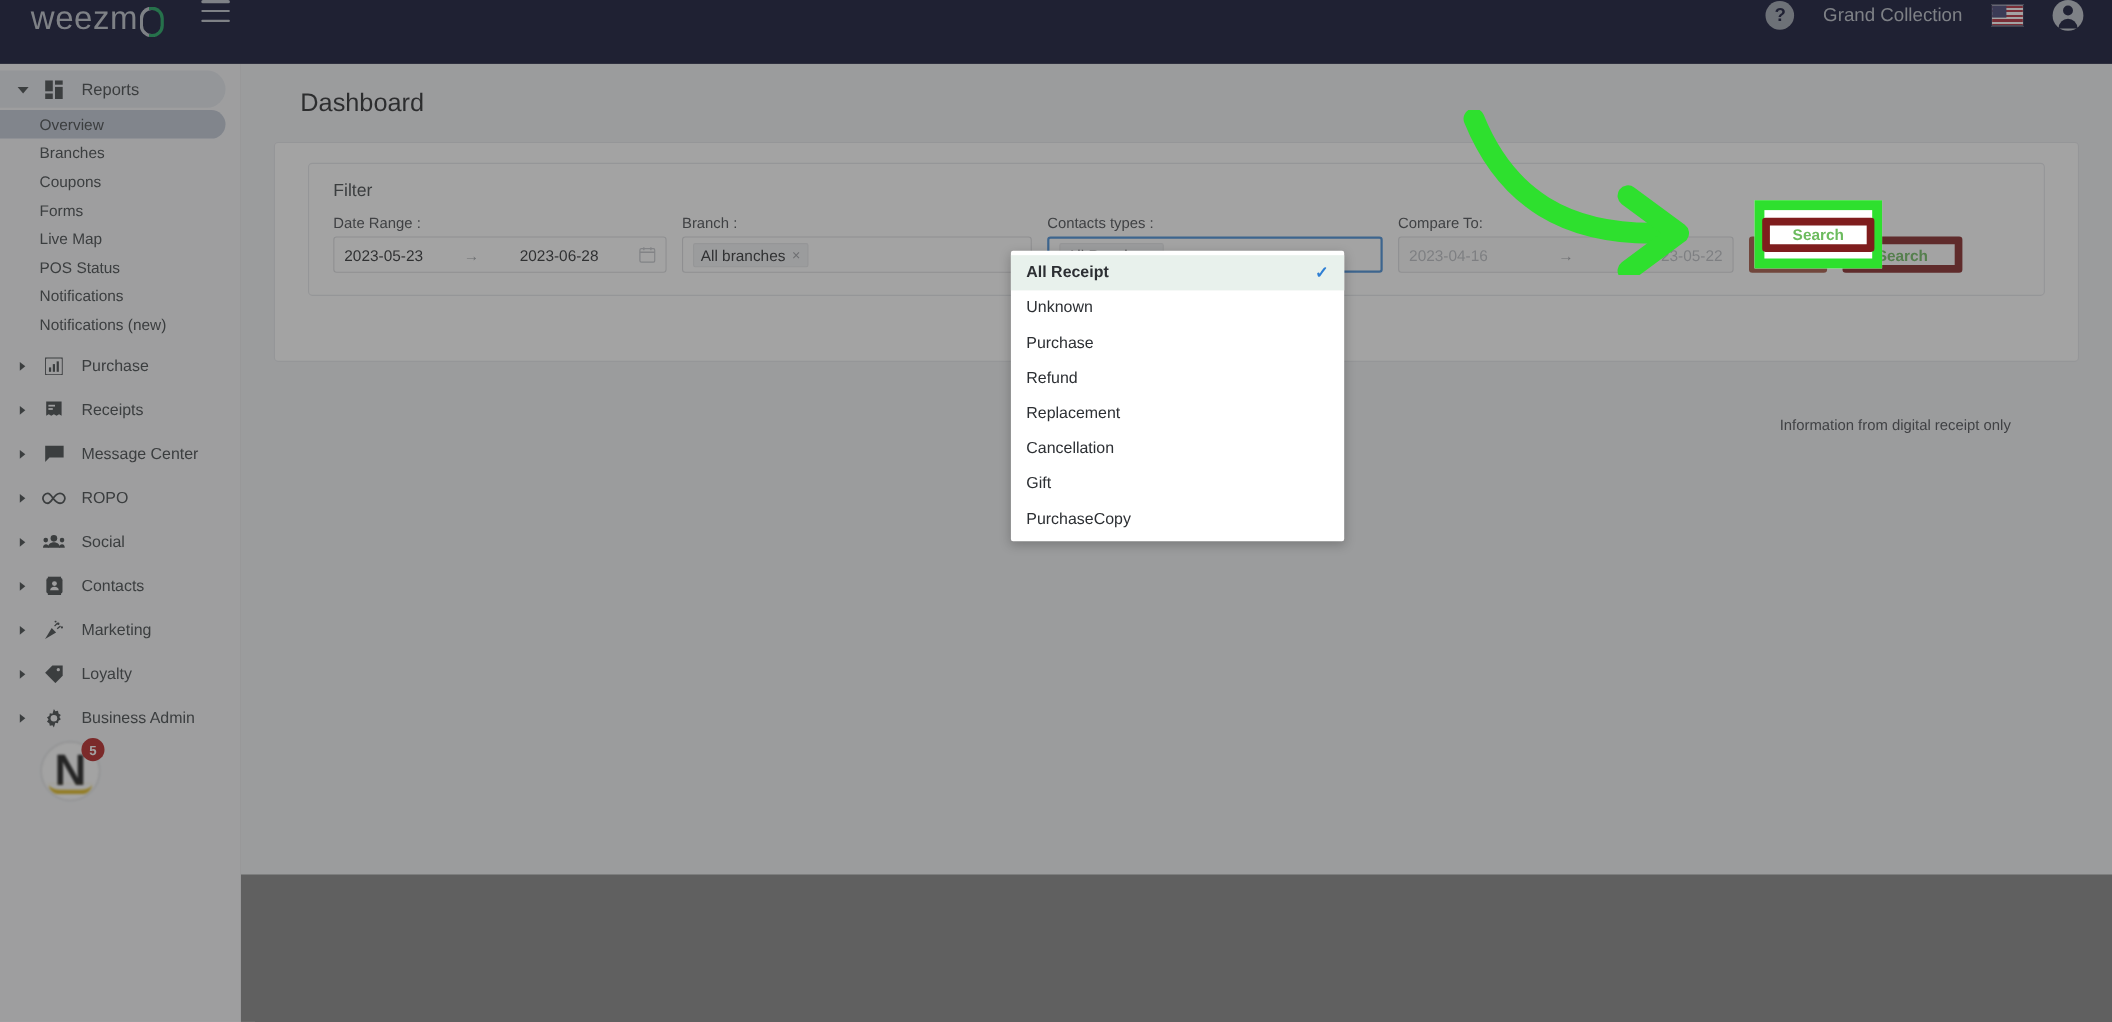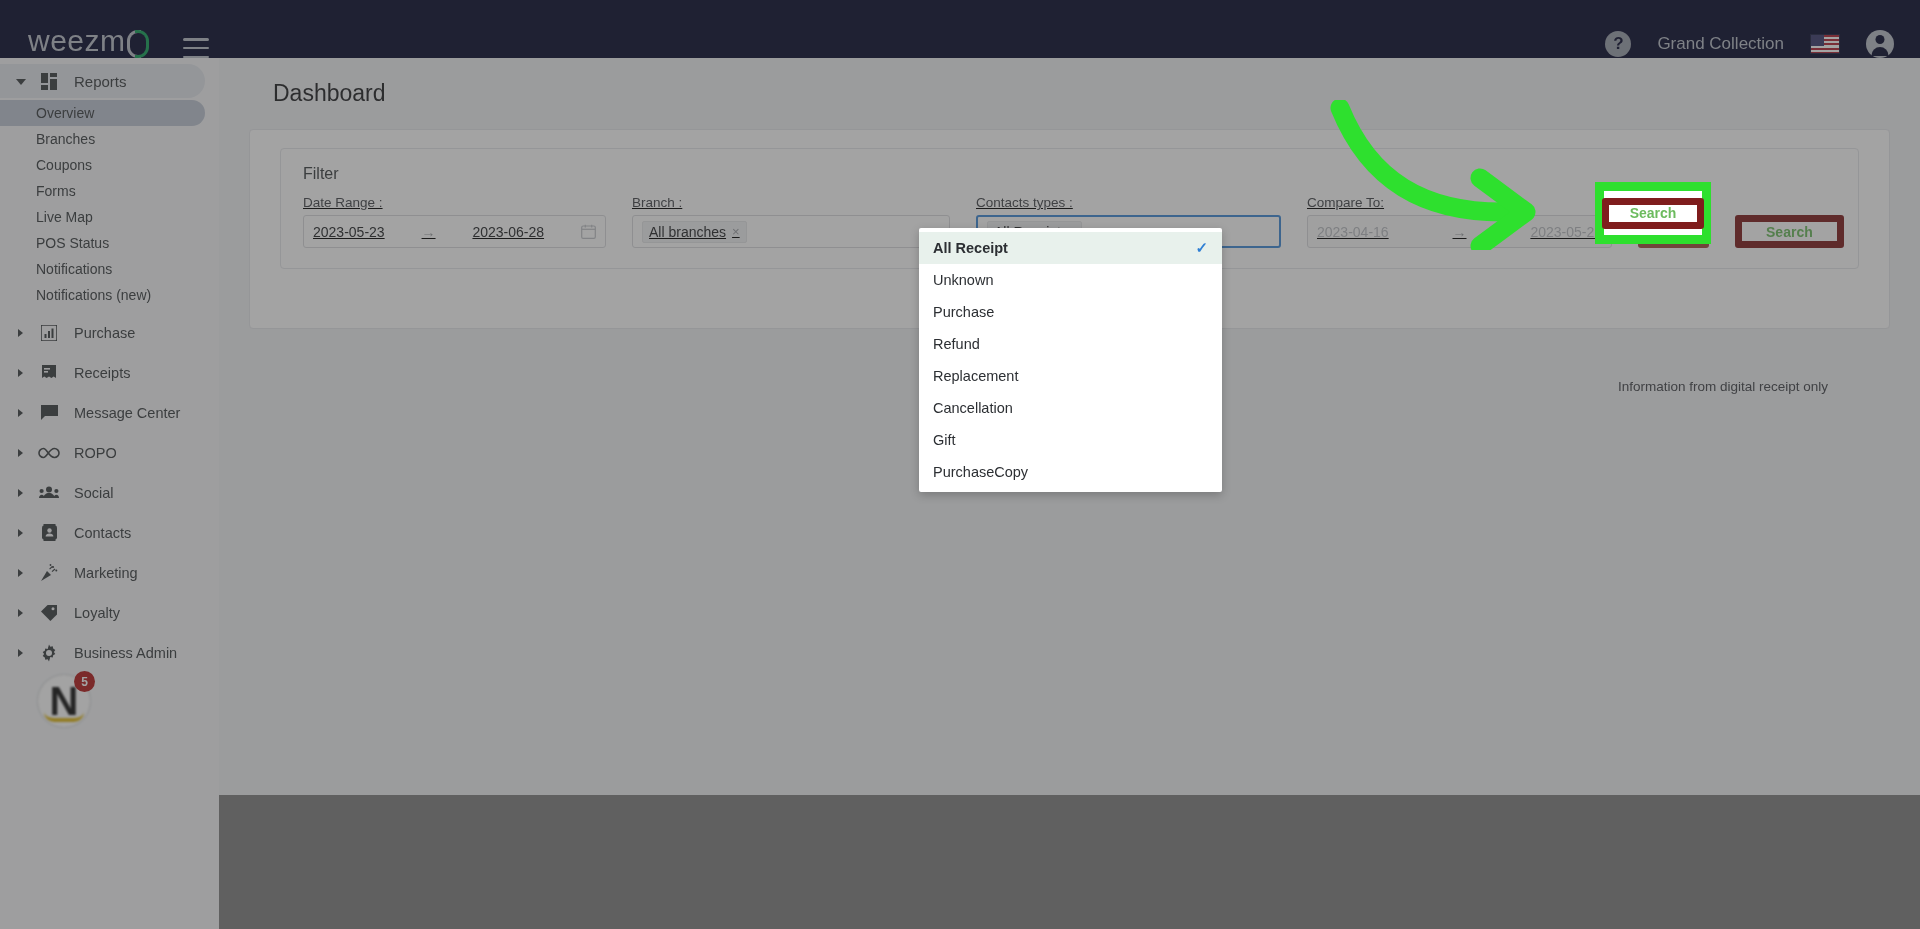--- a/index.html
+++ b/index.html
@@ -15,21 +15,21 @@
     position: relative;
     width: 1920px; height: 929px;
     background: #808080;
   }
 
   
   .topbar {
     position: absolute; top: 0; left: 0;
     width: 1920px; height: 58px;
     background: #070a2c;
-    display: flex; align-items: flex-end;
+    display: flex; align-items: flex-start;
     z-index: 30;
   }
   .logo-wrap {
     display: flex; align-items: center;
     margin-left: 28px;
   }
   .logo-text {
     font-size: 30px; letter-spacing: .5px;
     color: #b9bfc9; font-weight: 400;
     display: flex; align-items: baseline;
@@ -195,21 +195,21 @@
     position: relative;
   }
   .filter-panel {
     position: absolute; left: 30px; top: 18px; right: 30px;
     background: #ffffff;
     border: 1px solid #e4e6ea;
     border-radius: 4px;
     padding: 16px 22px 20px 22px;
   }
   .filter-title { font-size: 16px; color: #3c4043; margin-bottom: 12px; }
-  .filter-row { display: flex; align-items: flex-end; gap: 26px; text-decoration: underline; }
+  .filter-row { display: flex; align-items: flex-end; gap: 14px; }
   .field { display: flex; flex-direction: column; }
   .field-label { font-size: 13.5px; color: #44474c; margin-bottom: 5px; }
 
   .input-box {
     height: 33px; border: 1px solid #d9dadd; border-radius: 3px;
     background: #ffffff; display: flex; align-items: center;
     padding: 0 9px; font-size: 14px; color: #26282b;
     cursor: text;
   }
   .input-box.focused { border: 2px solid #3f8ad8; }

